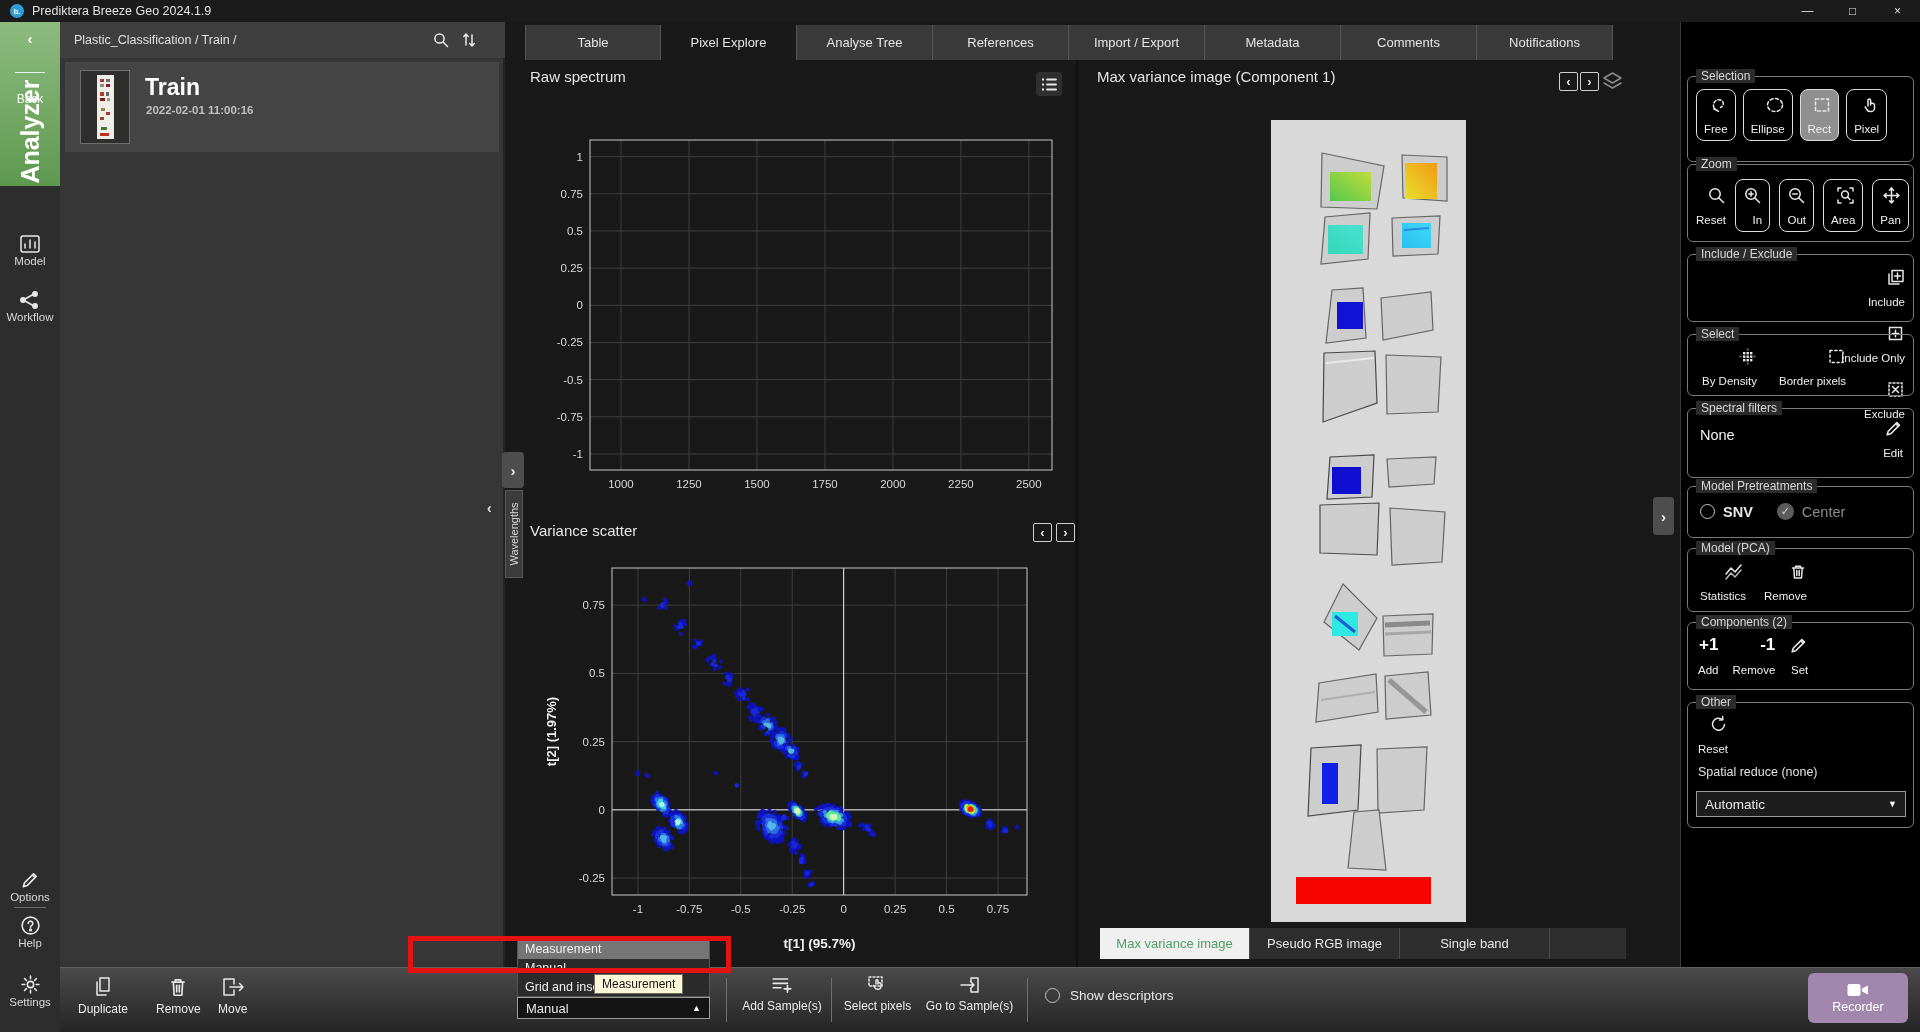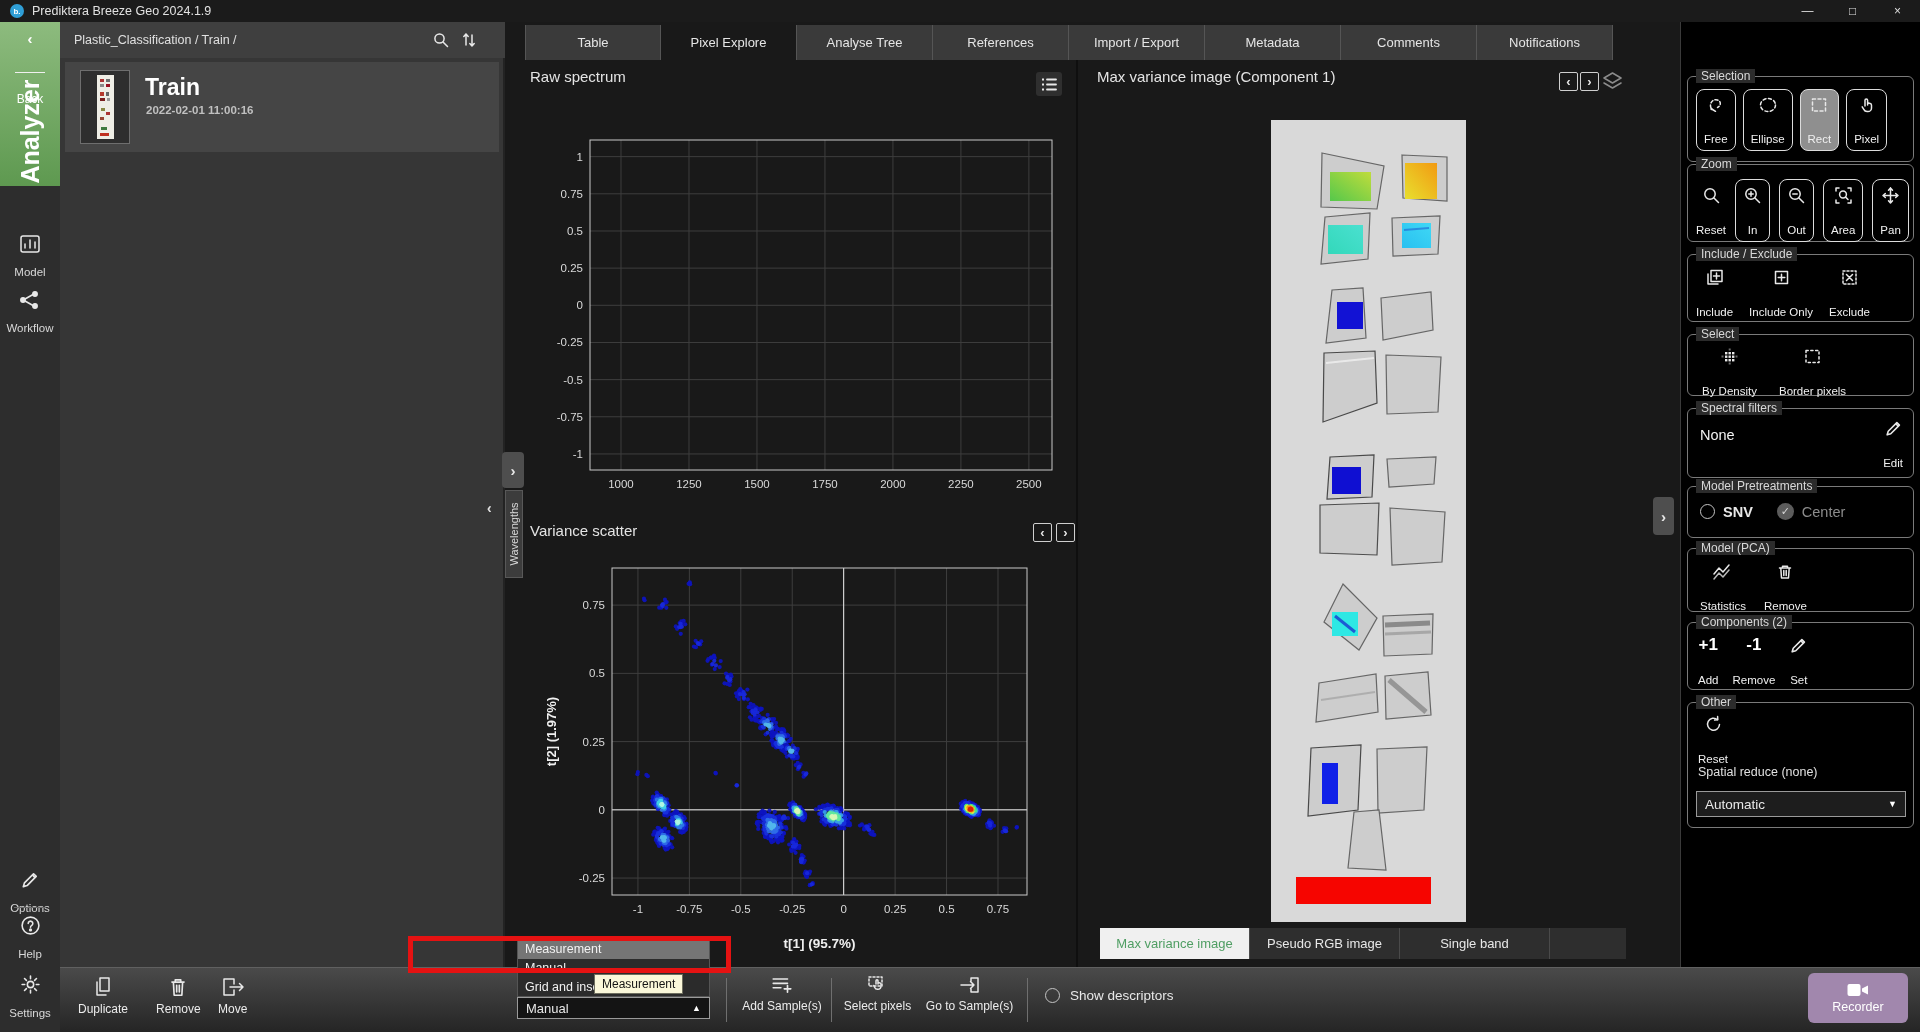--- a/index.html
+++ b/index.html
@@ -16,21 +16,21 @@
   #winbtns { margin-left:auto; display:flex; }
 
   
   #navrail { left:0; top:22px; width:60px; height:1010px; background:#2d2d2d; }
   #navgreen { position:absolute; left:0; top:0; width:60px; height:164px; background:linear-gradient(180deg,#8dbb7e,#5e9950); }
   #backchev { position:absolute; top:8px; width:60px; text-align:center; font-size:15px; font-weight:bold; color:#fff; }
   #backlbl { position:absolute; top:26px; width:60px; text-align:center; font-size:12px; color:#fff;margin-top:44px; }
   #navdiv { position:absolute; top:50px; left:15px; width:30px; height:1px; background:#f0f0f0; }
   #analyzer { position:absolute; top:56px; left:0; width:60px; height:106px; display:flex; align-items:center; justify-content:center; }
   #analyzer span { transform:rotate(-90deg); font-size:25px; font-weight:bold; color:#fff; white-space:nowrap; }
-  .navitem { position:absolute; width:60px; display:flex; flex-direction:column; align-items:center; gap:12px; color:#d8d8d8; font-size:11.5px; }
+  .navitem { position:absolute; width:60px; display:flex; flex-direction:column; align-items:center; gap:1px; color:#d8d8d8; font-size:11.5px; }
   #navbotdiv { position:absolute; top:885px; left:14px; width:32px; height:1px; background:#6a6a6a; }
 
   
   #library { left:60px; top:22px; width:445px; height:945px; background:#363636; border-right:2px solid #232323; }
   #libhead { position:absolute; left:0; top:0; width:445px; height:36px; background:#3f3f3f; display:flex; align-items:center; }
   #breadcrumb { font-size:12.5px; color:#e0e0e0; margin-left:14px; }
   #libcard { position:absolute; left:5px; top:40px; width:434px; height:90px; background:#454545; }
   #thumbbox { position:absolute; left:15px; top:8px; width:50px; height:74px; background:#2e2e2e; border:1px solid #6e6e6e; display:flex; align-items:center; justify-content:center; }
   #itemname { position:absolute; left:80px; top:12px; font-size:23px; font-weight:bold; color:#fff; }
   #itemts { position:absolute; left:81px; top:42px; font-size:11.5px; font-weight:bold; color:#c0c0c0; }
@@ -55,21 +55,21 @@
   #wlbtn { left:502px; top:452px; width:22px; height:36px; font-size:15px; }
   #wlarrow { left:487px; top:500px; color:#e0e0e0; font-size:14px; font-weight:bold; }
   #wltab { left:505px; top:490px; width:18px; height:88px; background:#3c3c3c; border:1px solid #585858; display:flex; align-items:center; justify-content:center; }
   #wltab span { transform:rotate(-90deg); font-size:11px; color:#d8d8d8; white-space:nowrap; }
   #toolsplit { left:1653px; top:497px; width:21px; height:38px; font-size:15px; }
 
   
   #tools { left:1680px; top:22px; width:240px; height:945px; background:#000000; border-left:1px solid #3a3a3a; }
   .grp { position:absolute; left:6px; width:227px; border:1px solid #7a7a7a; border-radius:6px; }
   .grp-label { position:absolute; top:-8px; left:8px; background:#2b2b2b; padding:0 5px; font-size:12px; color:#d8d8d8; }
-  .tbtn { display:flex; flex-direction:column; align-items:center; gap:19px; color:#f0f0f0; font-size:11.5px; }
+  .tbtn { display:flex; flex-direction:column; align-items:flex-end; gap:9px; color:#f0f0f0; font-size:11.5px; }
   .boxed { border:1px solid #dcdcdc; border-radius:8px; padding:6px 7px 5px; }
   .boxed.on { background:#8f8f8f; }
   .grprow { display:flex; align-items:flex-end; padding:10px 8px 8px; gap:8px; }
   .numbtn { font-size:17px; font-weight:bold; color:#fff; }
   .radio { width:15px; height:15px; border:1.6px solid #c4c4c4; border-radius:50%; display:inline-block; }
   .chkcirc { width:17px; height:17px; border-radius:50%; background:#5c5c5c; color:#d5d5d5; font-size:11px; display:flex; align-items:center; justify-content:center; }
   #spatialselect { position:absolute; left:8px; top:88px; width:210px; height:26px; background:#1d1d1d; border:1px solid #9a9a9a; display:flex; align-items:center; font-size:13.5px; padding:0 8px; }
   #spatialselect .arr { margin-left:auto; font-size:9px; color:#fff; }
 
   
@@ -1617,21 +1617,21 @@
         <svg class="ic" width="19" height="19" viewBox="0 0 19 19">
             <path d="M9.5,2 v15 M2,9.5 h15 M9.5,2 l-2,2.3 M9.5,2 l2,2.3 M9.5,17 l-2,-2.3 M9.5,17 l2,-2.3 M2,9.5 l2.3,-2 M2,9.5 l2.3,2 M17,9.5 l-2.3,-2 M17,9.5 l-2.3,2"></path>
           </svg>
         <span>Pan</span>
         </div>
     </div>
   </div>
 
   <div class="grp" style="top:232px;height:68px;">
     <span class="grp-label">Include / Exclude</span>
-    <div class="grprow" style="padding-top:13px;gap:16px;">
+    <div class="grprow" style="padding-top:13px;gap:16px;flex-direction:column;">
       <div class="tbtn">
         <svg class="ic" width="19" height="19" viewBox="0 0 19 19">
             <path d="M3,6 v10 h10"></path>
             <rect x="6" y="2.5" width="11" height="11"></rect>
             <path d="M11.5,5 v6 M8.5,8 h6"></path>
           </svg>
         <span>Include</span>
         </div>
       <div class="tbtn">
         <svg class="ic" width="19" height="19" viewBox="0 0 19 19">

